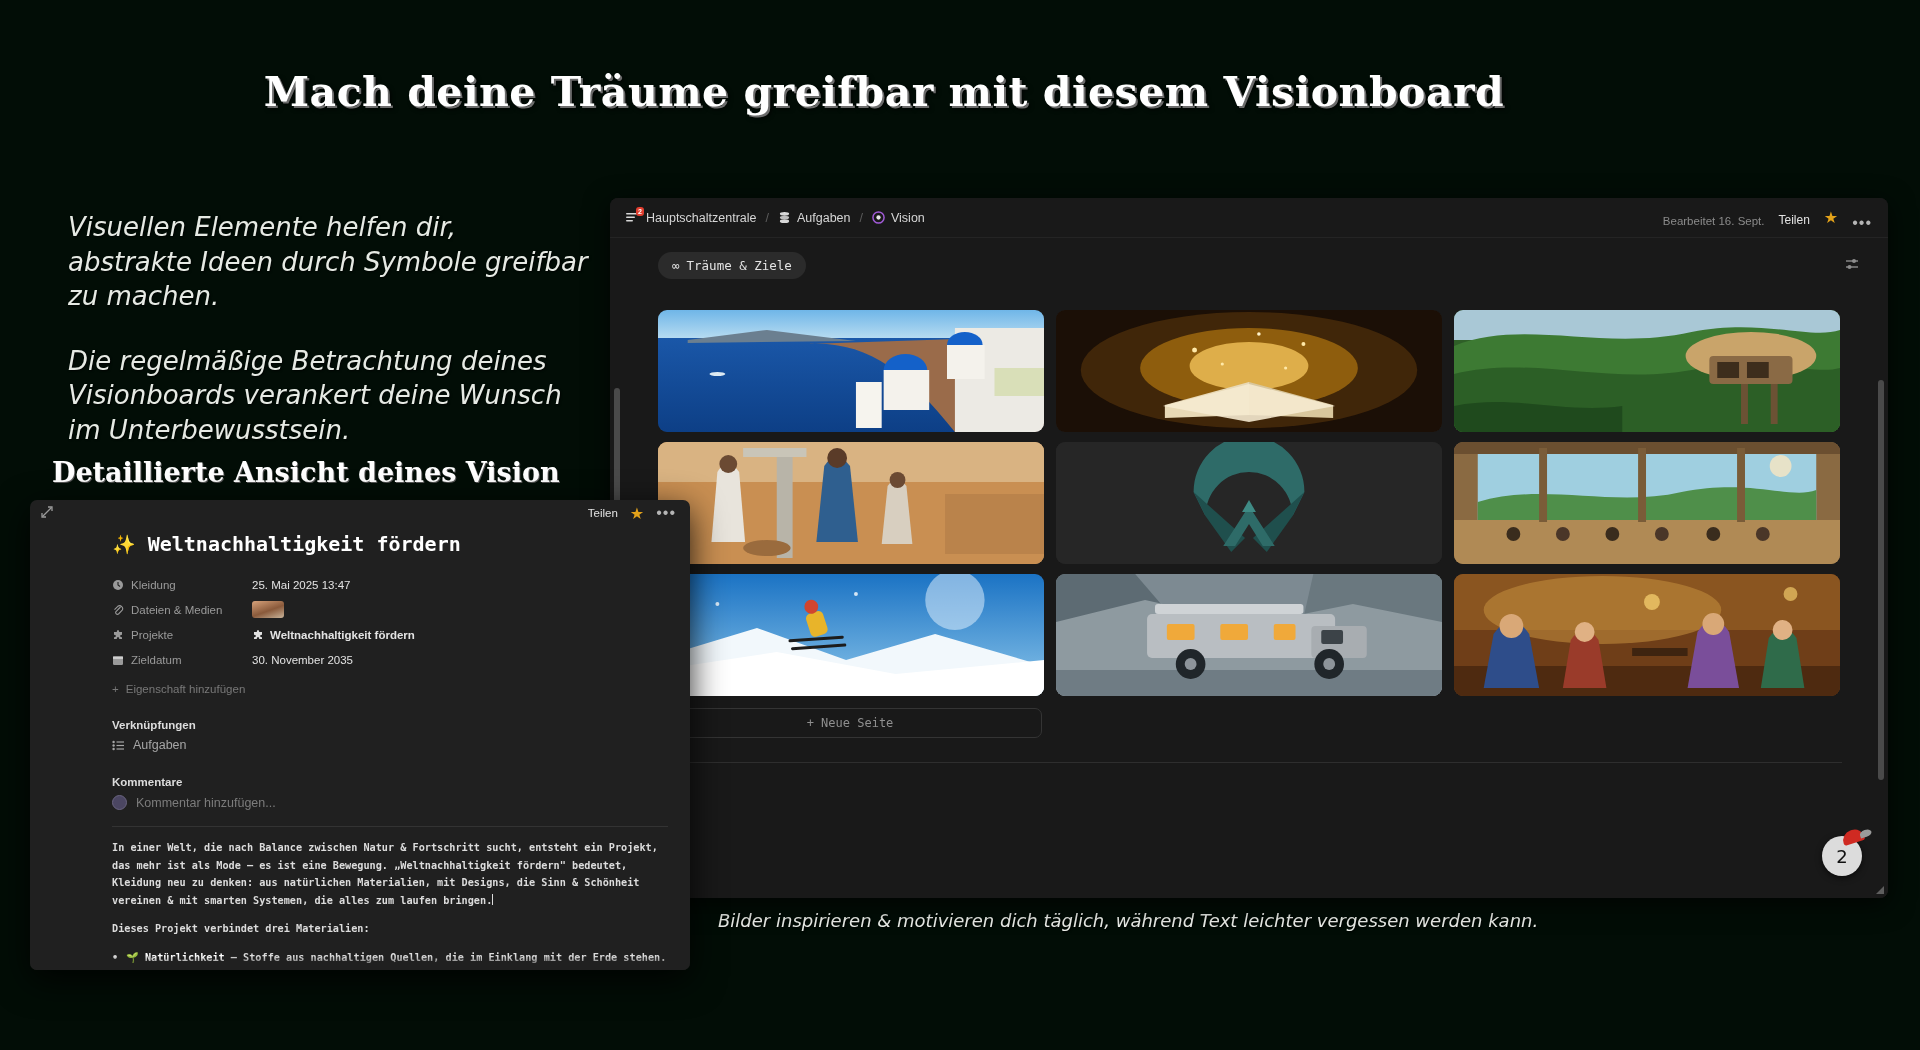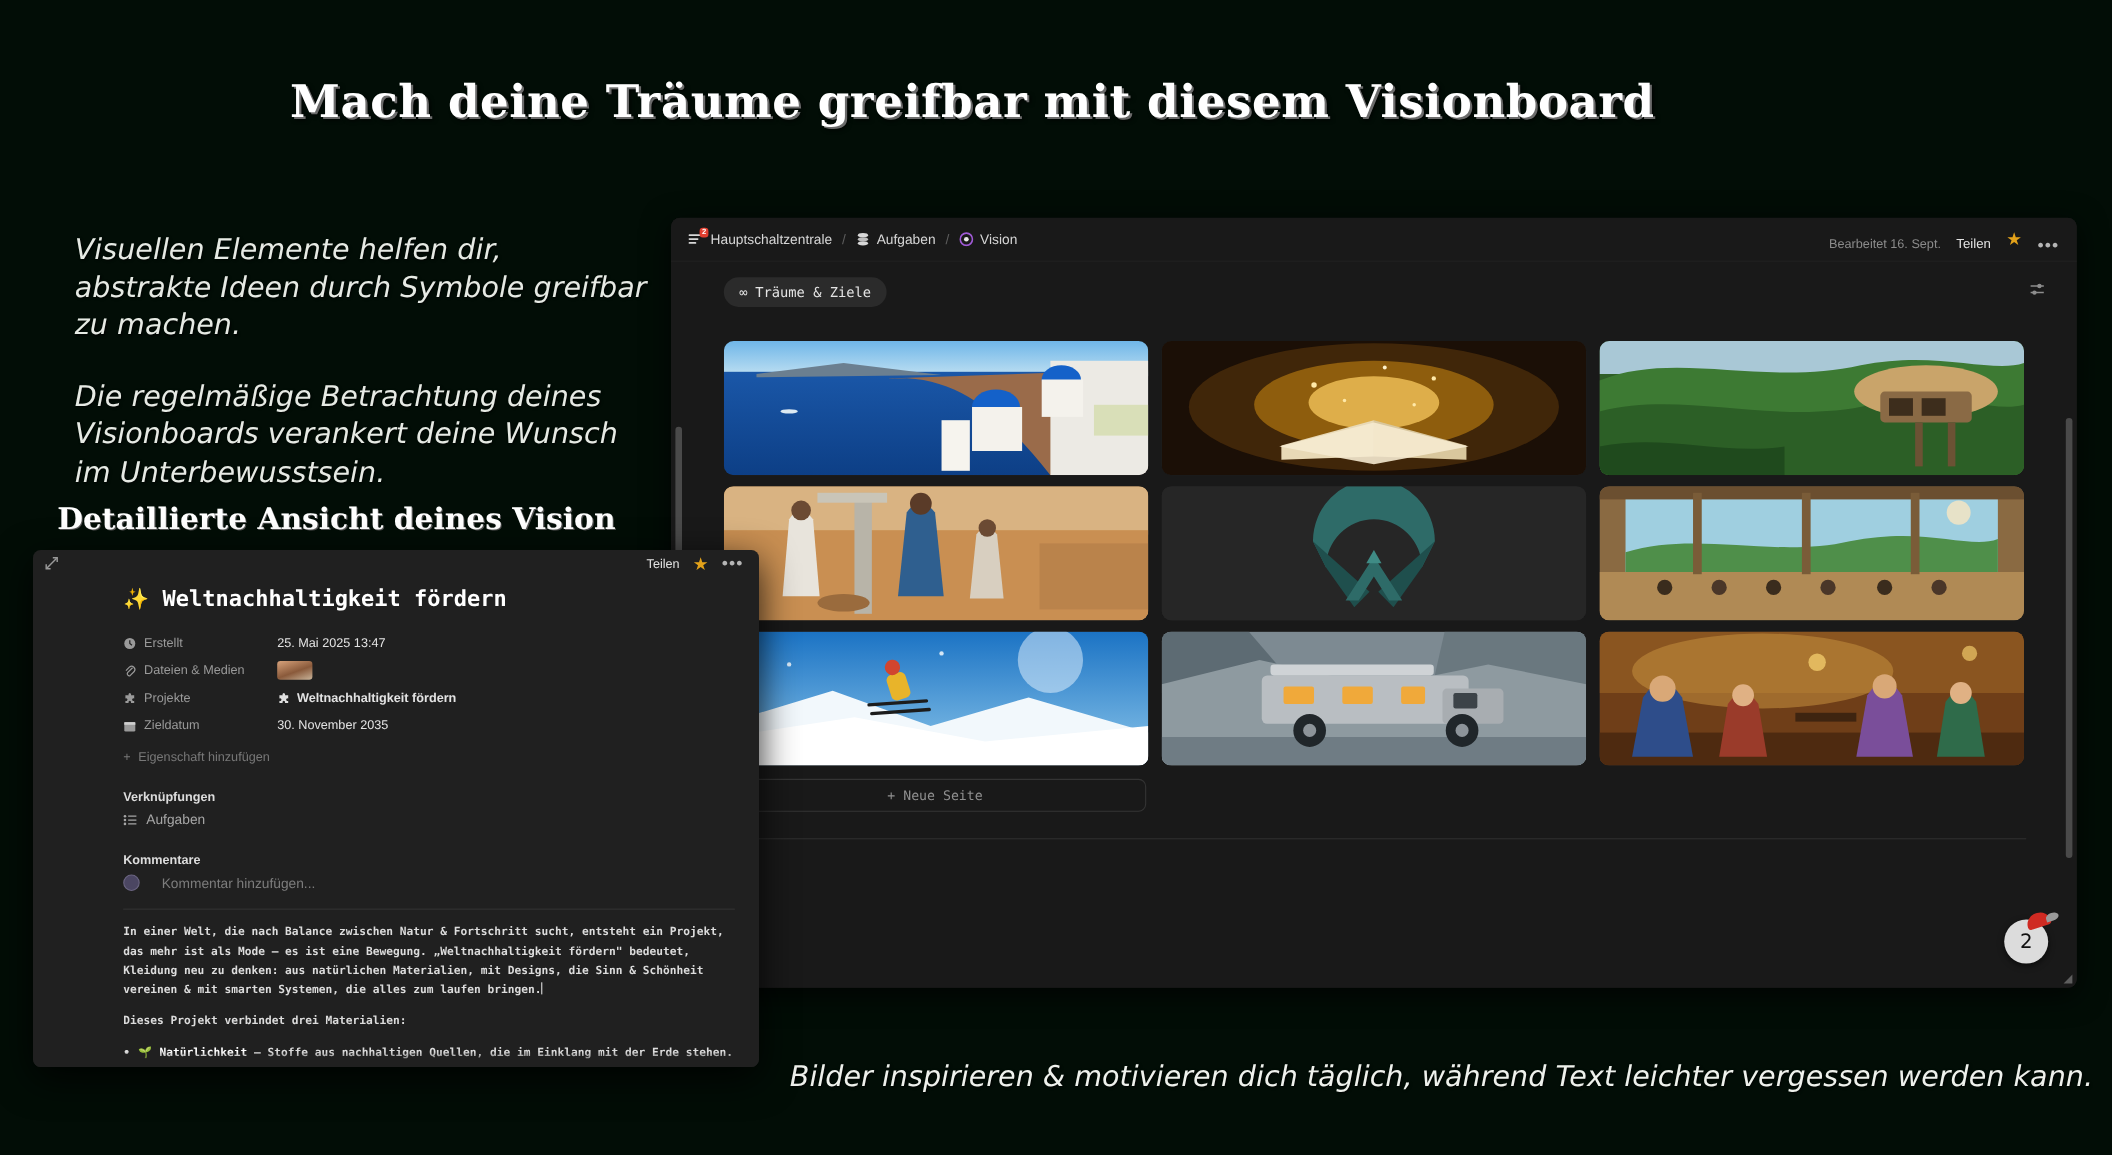--- a/index.html
+++ b/index.html
@@ -45,25 +45,25 @@
     font-weight: 700;
     font-size: 27px;
     color: #ffffff;
     text-shadow: 1px 1px 0 #555;
     white-space: nowrap;
   }
 
   
   .bottom-caption {
     position: absolute;
-    left: 718px; top: 964px;
+    left: 718px; top: 910px;
     font-family: "DejaVu Sans", sans-serif;
     font-style: italic;
     font-weight: 300;
-    font-size: 26px;
+    font-size: 18px;
     color: #eef1ec;
     white-space: nowrap;
     text-shadow: 1px 1px 2px rgba(0,0,0,.8);
   }
 
   
   .app-window {
     position: absolute;
     left: 610px; top: 198px;
     width: 1278px; height: 700px;
@@ -222,21 +222,21 @@
   .prop-val.bold { font-weight: 700; }
   .file-chip {
     width: 32px; height: 17px; border-radius: 3px;
     background: linear-gradient(160deg,#d7a27b,#8a5a3b 55%,#c9b49a);
     display: block;
   }
   .add-prop { display: flex; align-items: center; gap: 7px; color: #787878; font-size: 11.5px; margin-top: 11px; cursor: pointer; }
 
   .sec-title { font-size: 11.5px; font-weight: 700; color: #dcdcdc; margin: 24px 0 7px; }
   .sec-row { display: flex; align-items: center; gap: 8px; color: #a6a6a6; font-size: 12.5px; cursor: pointer; }
-  .comment-row { display: flex; align-items: center; gap: 20px; margin-top: 7px; cursor: text; }
+  .comment-row { display: flex; align-items: center; gap: 9px; margin-top: 7px; cursor: text; }
   .comment-av { width: 15px; height: 15px; border-radius: 50%; background: #4b4662; border: 1px solid #6a6480; }
   .comment-ph { color: #7c7c7c; font-size: 12.5px; }
 
   .divider { height: 1px; background: #333; margin: 16px 0 12px; }
 
   .body-text {
     font-family: "DejaVu Sans Mono", monospace;
     font-size: 10.2px;
     line-height: 1.72;
     color: #dcdcdc;
@@ -572,21 +572,21 @@
     </div>
 
     <div class="prop-row">
       <span class="prop-key">
         <span class="ic">
           <svg width="12" height="12" viewBox="0 0 12 12">
               <circle cx="6" cy="6" r="5" fill="#9a9a9a"></circle>
               <path d="M6 3 L6 6 L8 7.5" stroke="#202020" stroke-width="1.1" fill="none"></path>
             </svg>
         </span>
-        <span>Erstellt</span>
+        <span>Kleidung</span>
       </span>
       <span class="prop-val">25. Mai 2025 13:47</span>
     </div>
 
     <div class="prop-row">
       <span class="prop-key">
         <span class="ic">
           <svg width="12" height="12" viewBox="0 0 12 12">
               <path d="M8.5 3 L4 7.5 a1.8 1.8 0 0 0 2.5 2.5 L10 6.5 a3 3 0 0 0-4.2-4.2 L2.5 5.6" fill="none" stroke="#9a9a9a" stroke-width="1.1"></path>
             </svg>

